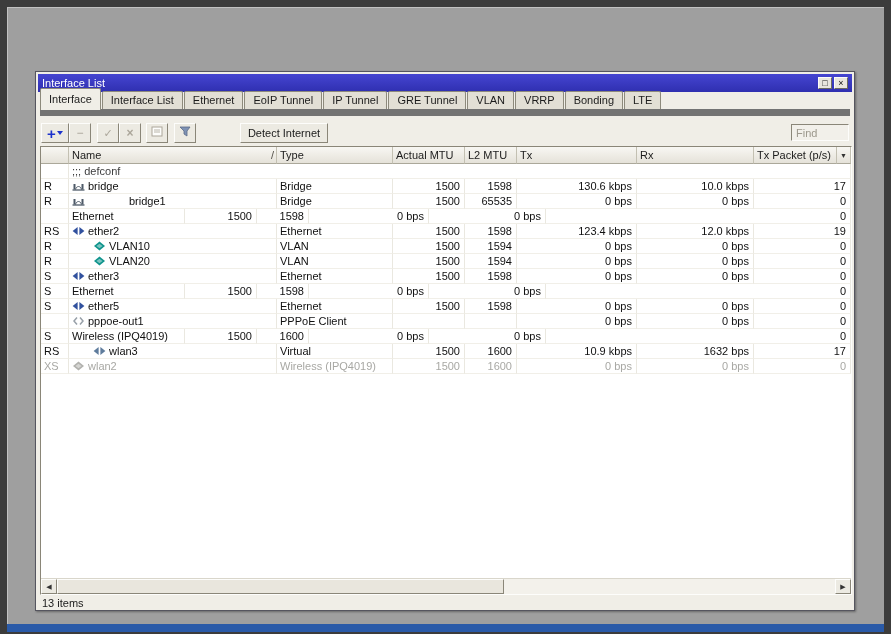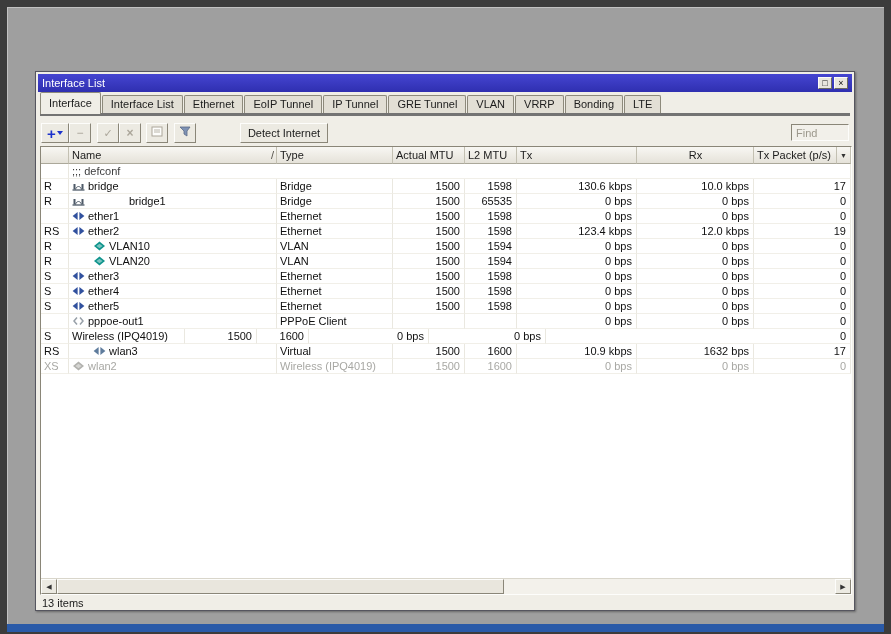--- a/index.html
+++ b/index.html
@@ -6,21 +6,21 @@
   html,body{width:891px;height:634px;}
   body{font-family:"Liberation Sans",sans-serif;background:#3c3c3c;position:relative;overflow:hidden;}
   .desktop{position:absolute;left:7px;top:7px;right:7px;bottom:10px;background:#9f9f9f;border-top:1px solid #c2c2c2;border-left:1px solid #c2c2c2;}
   .taskbar-strip{position:absolute;left:7px;right:7px;bottom:2px;height:8px;background:var(--taskbar-blue,#2a5aa8);}
   .window{position:absolute;left:35px;top:71px;width:820px;height:540px;background:#f0eee7;border:1px solid #55555f;padding:2px;box-shadow:1px 1px 2px rgba(0,0,0,.35);}
   
   .titlebar{position:absolute;left:2px;top:2px;right:2px;height:18px;background:linear-gradient(180deg,var(--titlebar-start,#4545d1),var(--titlebar-end,#2f2fb0));color:#fff;display:flex;align-items:center;padding:0 4px;}
   .title{font-size:11px;flex:1 1 auto;}
   .tbtn{width:14px;height:12px;background:#e9e6de;border:1px solid;border-color:#fbfbf9 #6c6a60 #6c6a60 #fbfbf9;font-size:9px;line-height:10px;text-align:center;color:#111;margin-left:2px;cursor:pointer;}
   
-  .tabbar{position:absolute;left:4px;top:22px;right:4px;height:22px;display:flex;align-items:flex-end;border-bottom:3px solid #737373;}
+  .tabbar{position:absolute;left:4px;top:22px;right:4px;height:22px;display:flex;align-items:flex-end;border-bottom:7px solid #737373;}
   .tab{height:18px;line-height:17px;padding:0 8px;background:#e2dfd5;border:1px solid #8d8a7c;border-bottom:none;margin-right:1px;font-size:11px;color:#1c1c1c;cursor:pointer;border-top-left-radius:2px;border-top-right-radius:2px;white-space:nowrap;}
   .tab.active{height:22px;line-height:21px;background:#f0eee7;margin-bottom:-1px;}
   
   .toolbar{position:absolute;left:4px;right:4px;top:50px;height:22px;}
   .tb,.detect{position:absolute;top:1px;height:20px;background:#eceae2;border:1px solid;border-color:#fdfdfb #8a8678 #8a8678 #fdfdfb;font-family:inherit;font-size:12px;text-align:center;padding:0;cursor:pointer;display:flex;align-items:center;justify-content:center;color:#1a1a1a;}
   .tb{width:22px;}
   .tb.dis{color:#aba69a;}
   .add{left:1px;width:28px;gap:1px;}
   .plus{color:var(--add-accent,#1c32cc);font-weight:bold;font-size:15px;line-height:15px;}
   .caret{width:0;height:0;border-left:3px solid transparent;border-right:3px solid transparent;border-top:4px solid var(--add-accent,#1c32cc);}
@@ -124,21 +124,21 @@
         </div>
         <div class="hcell" style="width: 72px;">
           <span>Actual MTU</span>
         </div>
         <div class="hcell" style="width: 52px;">
           <span>L2 MTU</span>
         </div>
         <div class="hcell" style="width: 120px;">
           <span>Tx</span>
         </div>
-        <div class="hcell" style="width: 117px; justify-content: center;">
+        <div class="hcell" style="width: 117px;">
           <span>Rx</span>
         </div>
         <div class="hcell hflex">
           <span>Tx Packet (p/s)</span>
         </div>
         <div class="hcell colsel">▼</div>
       </div>
     <div class="tbody" id="tbody">
         <div class="row">
           <div class="cell cflags" style="width: 28px;"></div>
@@ -179,29 +179,20 @@
           </div>
           <div class="cell ctype" style="width: 116px;">Bridge</div>
           <div class="cell num" style="width: 72px;">1500</div>
           <div class="cell num" style="width: 52px;">65535</div>
           <div class="cell num" style="width: 120px;">0 bps</div>
           <div class="cell num" style="width: 117px;">0 bps</div>
           <div class="cell num cflex">0</div>
         </div>
         <div class="row">
           <div class="cell cflags" style="width: 28px;"></div>
-          <div class="cell cname" style="width: 208px;">
-            <span class="rowicon">
-              <svg width="13" height="10" viewBox="0 0 13 10">
-                <polygon points="5.6,1 5.6,9 0.6,5" fill="#31519e"></polygon>
-                <polygon points="7.4,1 7.4,9 12.4,5" fill="#31519e"></polygon>
-              </svg>
-            </span>
-            <span>ether1</span>
-          </div>
           <div class="cell ctype" style="width: 116px;">Ethernet</div>
           <div class="cell num" style="width: 72px;">1500</div>
           <div class="cell num" style="width: 52px;">1598</div>
           <div class="cell num" style="width: 120px;">0 bps</div>
           <div class="cell num" style="width: 117px;">0 bps</div>
           <div class="cell num cflex">0</div>
         </div>
         <div class="row">
           <div class="cell cflags" style="width: 28px;">RS</div>
           <div class="cell cname" style="width: 208px;">
@@ -271,29 +262,20 @@
           </div>
           <div class="cell ctype" style="width: 116px;">Ethernet</div>
           <div class="cell num" style="width: 72px;">1500</div>
           <div class="cell num" style="width: 52px;">1598</div>
           <div class="cell num" style="width: 120px;">0 bps</div>
           <div class="cell num" style="width: 117px;">0 bps</div>
           <div class="cell num cflex">0</div>
         </div>
         <div class="row">
           <div class="cell cflags" style="width: 28px;">S</div>
-          <div class="cell cname" style="width: 208px;">
-            <span class="rowicon">
-              <svg width="13" height="10" viewBox="0 0 13 10">
-                <polygon points="5.6,1 5.6,9 0.6,5" fill="#31519e"></polygon>
-                <polygon points="7.4,1 7.4,9 12.4,5" fill="#31519e"></polygon>
-              </svg>
-            </span>
-            <span>ether4</span>
-          </div>
           <div class="cell ctype" style="width: 116px;">Ethernet</div>
           <div class="cell num" style="width: 72px;">1500</div>
           <div class="cell num" style="width: 52px;">1598</div>
           <div class="cell num" style="width: 120px;">0 bps</div>
           <div class="cell num" style="width: 117px;">0 bps</div>
           <div class="cell num cflex">0</div>
         </div>
         <div class="row">
           <div class="cell cflags" style="width: 28px;">S</div>
           <div class="cell cname" style="width: 208px;">

